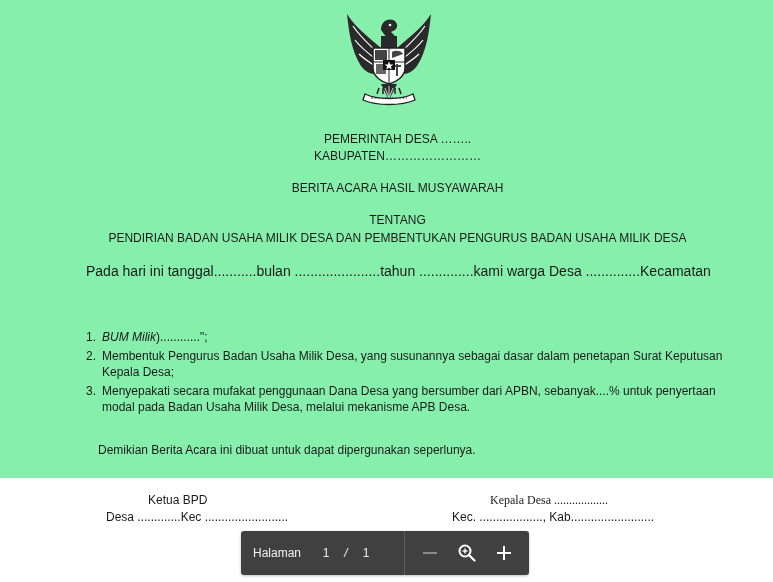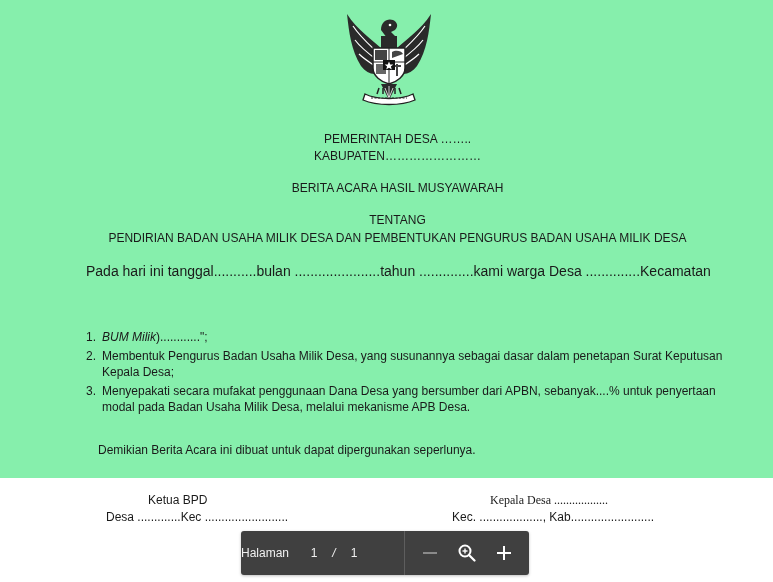--- a/index.html
+++ b/index.html
@@ -22,21 +22,21 @@
   .li .ln { display: block; text-align: justify; text-align-last: justify; white-space: nowrap; }
   .li .ln.end { text-align-last: left; }
   i { font-style: italic; }
 
   .toolbar {
     position: absolute; left: 241px; top: 531px; width: 288px; height: 44px;
     background: #404040; border-radius: 3px;
     display: flex; align-items: center; color: #fff;
     box-shadow: 0 1px 3px rgba(0,0,0,0.25);
   }
-  .tb-left { display: flex; align-items: center; width: 163px; height: 44px; box-sizing: border-box; }
+  .tb-left { display: flex; align-items: center; width: 163px; height: 44px; padding-left: 12px; box-sizing: border-box; }
   .tb-label { font-size: 12px; color: #f0f0f0; margin-right: 18px; }
   .tb-num { font-size: 12px; color: #f0f0f0; width: 14px; text-align: center; }
   .tb-sep-slash { font-size: 12px; color: #f0f0f0; width: 26px; text-align: center; font-style: italic; }
   .tb-divider { width: 1px; height: 44px; background: #5e5e5e; }
   .tb-right { display: flex; align-items: center; justify-content: space-around; flex: 1; height: 44px; padding: 0 6px; }
   .tb-btn { width: 30px; height: 30px; display: flex; align-items: center; justify-content: center; cursor: pointer; }
   .tb-btn svg { display: block; }
 </style>
 </head>
 <body>

